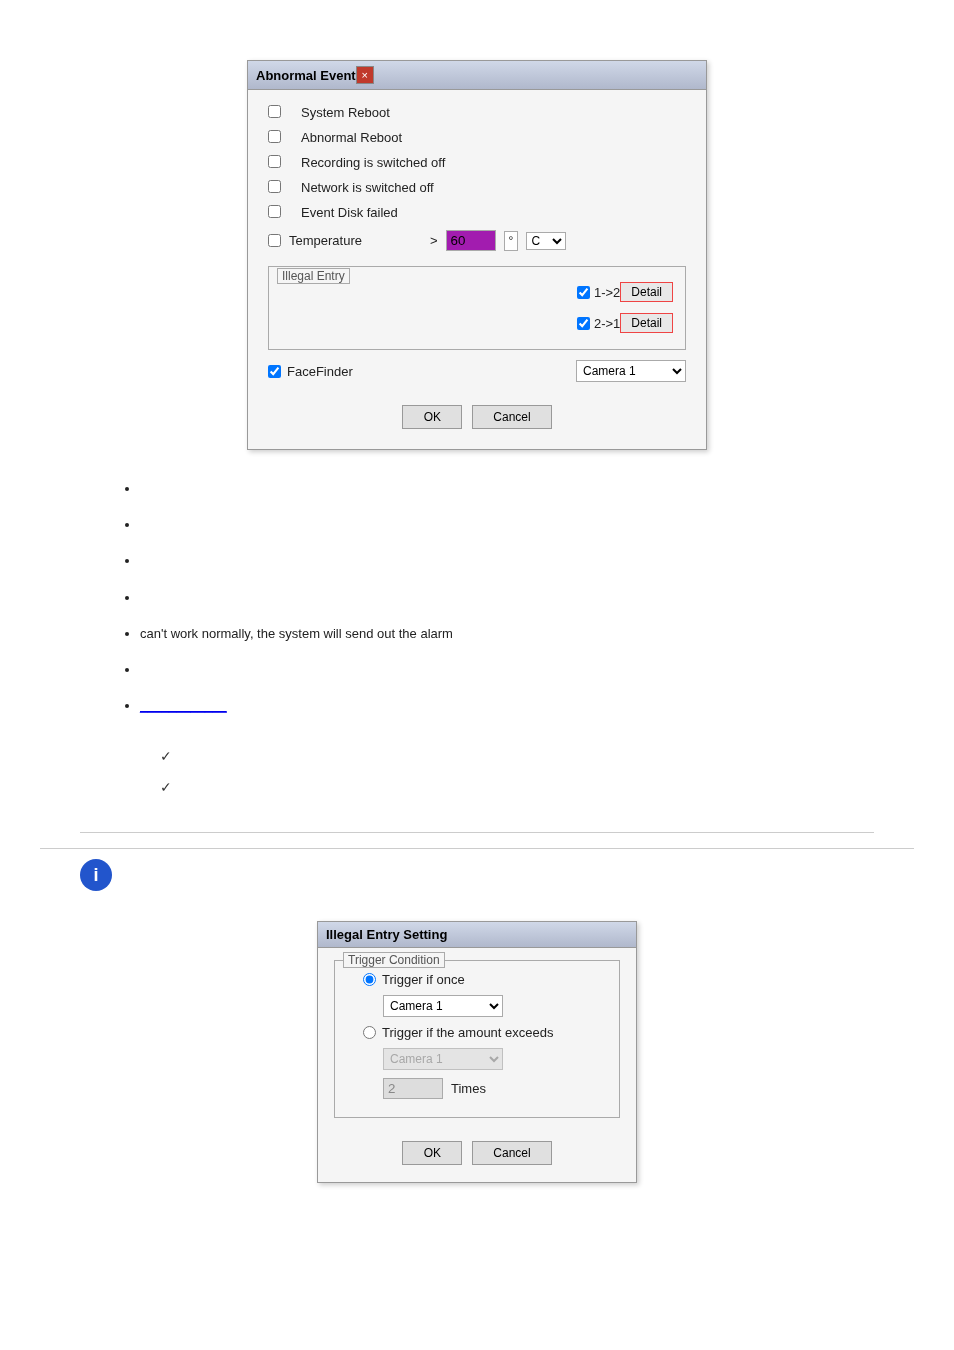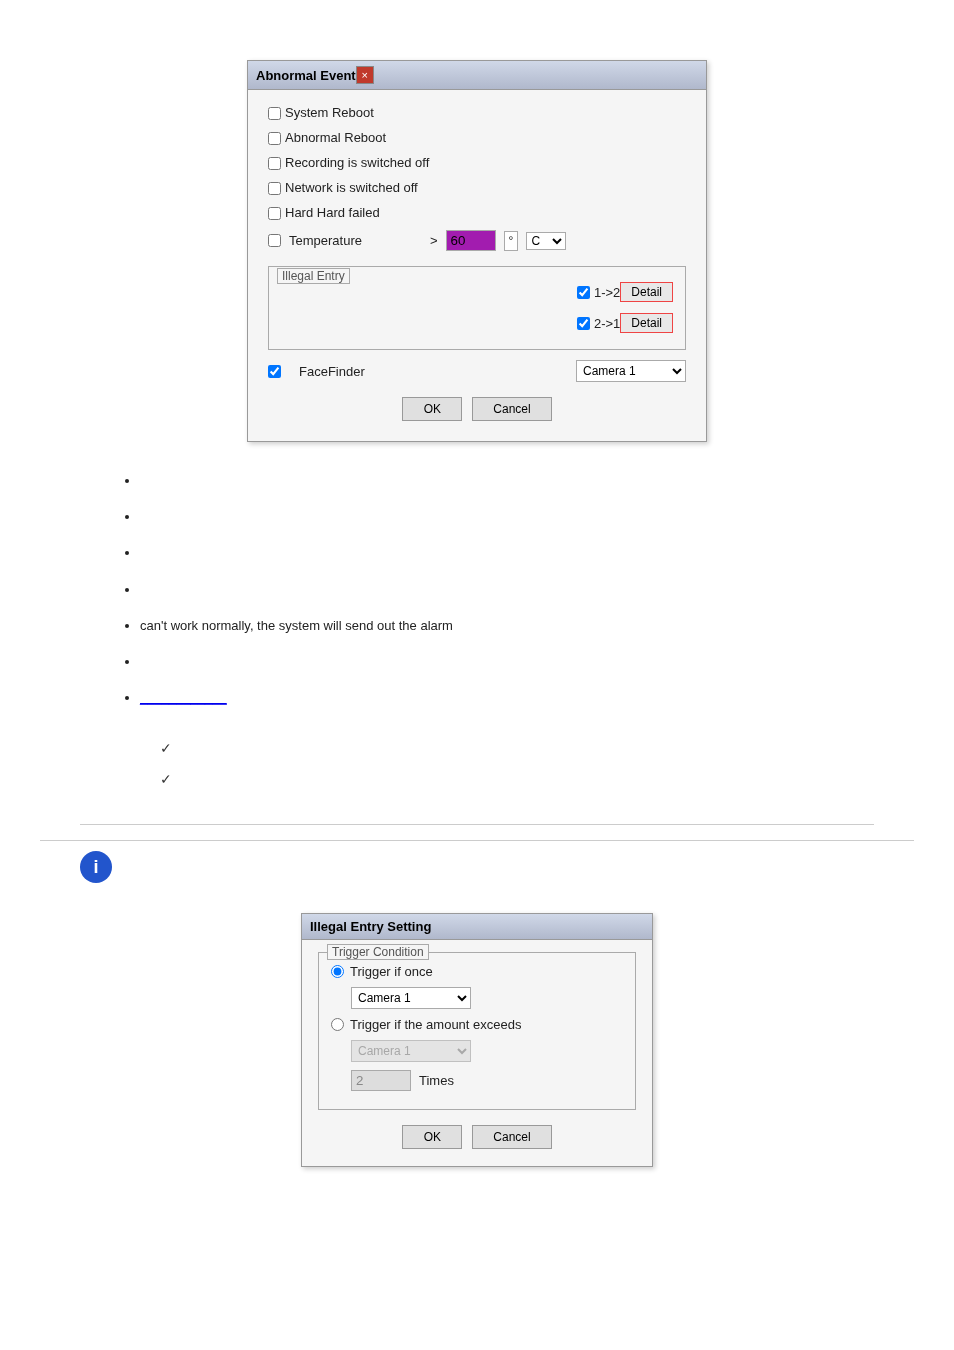--- a/index.html
+++ b/index.html
@@ -54,23 +54,23 @@
       cursor: pointer;
     }
 
     .dialog-content {
       padding: 15px 20px;
       background: #f5f5f5;
     }
 
     .checkbox-row {
       display: flex;
-      align-items: flex-end;
+      align-items: flex-start;
       margin-bottom: 10px;
-      gap: 4px;
+      gap: 20px;
     }
 
     .checkbox-row input[type="checkbox"] {
       width: 13px;
       height: 13px;
     }
 
     .temp-row {
       display: flex;
       align-items: center;
@@ -131,36 +131,36 @@
     .facefinder-row {
       display: flex;
       align-items: center;
       justify-content: space-between;
       margin-top: 8px;
     }
 
     .facefinder-left {
       display: flex;
       align-items: center;
-      gap: 18px;
+      gap: 6px;
     }
 
     .facefinder-select {
       width: 110px;
       border: 1px solid #aaa;
       background: white;
       font-size: 12px;
       padding: 2px;
     }
 
     .dialog-footer {
       display: flex;
       justify-content: center;
       gap: 10px;
-      margin-top: 15px;
+      margin-top: 23px;
       padding-bottom: 5px;
     }
 
     .dialog-footer button {
       background: #e0e0e0;
       border: 1px solid #999;
       padding: 4px 20px;
       font-size: 12px;
       cursor: pointer;
       min-width: 60px;
@@ -220,39 +220,39 @@
       color: white;
       font-weight: bold;
       font-size: 18px;
       flex-shrink: 0;
     }
 
     
     .dialog-box2 {
       border: 1px solid #999;
       background: #f0f0f0;
-      width: 352px;
+      width: 320px;
       margin: 20px auto 0 auto;
       box-shadow: 2px 2px 5px rgba(0,0,0,0.2);
     }
 
     .dialog-titlebar2 {
       background: linear-gradient(to bottom, #d0d8e8, #b0b8cc);
       padding: 5px 8px;
       border-bottom: 1px solid #999;
     }
 
     .dialog-content2 {
       padding: 12px 16px;
       background: #f5f5f5;
     }
 
     .trigger-group {
       border: 1px solid #aaa;
-      padding: 10px 12px;
+      padding: 10px 28px;
       position: relative;
       margin-bottom: 10px;
     }
 
     .radio-row {
       display: flex;
       align-items: center;
       gap: 6px;
       margin-bottom: 8px;
     }
@@ -327,21 +327,21 @@
         <label for="cb_recording_off">Recording is switched off</label>
       </div>
 
       <div class="checkbox-row">
         <input type="checkbox" id="cb_network_off" style="">
         <label for="cb_network_off">Network is switched off</label>
       </div>
 
       <div class="checkbox-row">
         <input type="checkbox" id="cb_hard_disk" style="">
-        <label for="cb_hard_disk">Hard Hard failed</label>
+        <label for="cb_hard_disk">Event Disk failed</label>
       </div>
 
       <div class="temp-row">
         <input type="checkbox" id="cb_temp" style="">
         <label for="cb_temp">Temperature</label>
         <span style="margin-left:60px;">&gt;</span>
         <input type="text" value="60" style="width: 50px; border: 1px solid rgb(170, 170, 170); padding: 2px 4px; background: #a21caf;">
         <span class="unit-box">°</span>
         <select style="width:40px; border:1px solid #aaa; background:white; font-size:12px;">
           <option>C</option>

